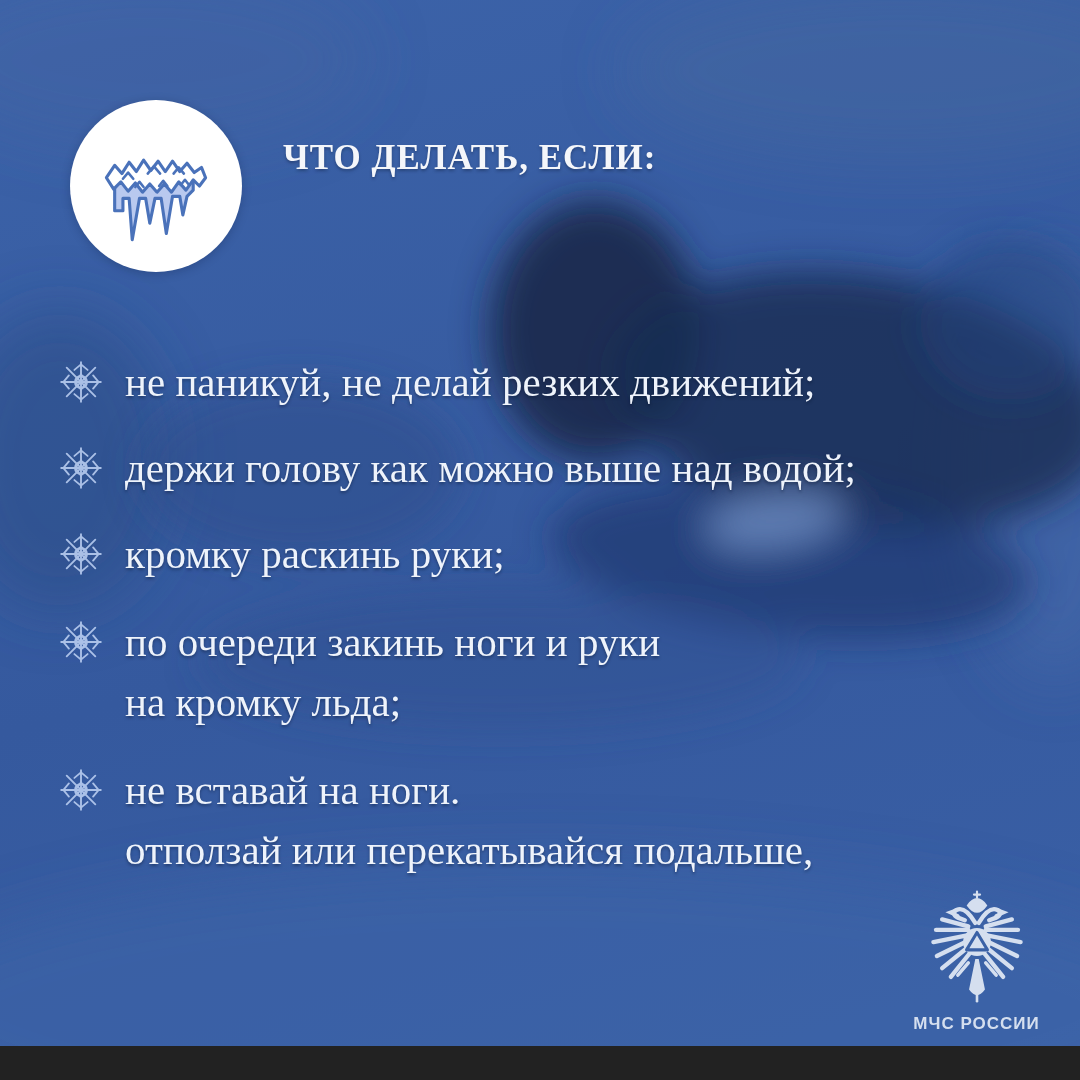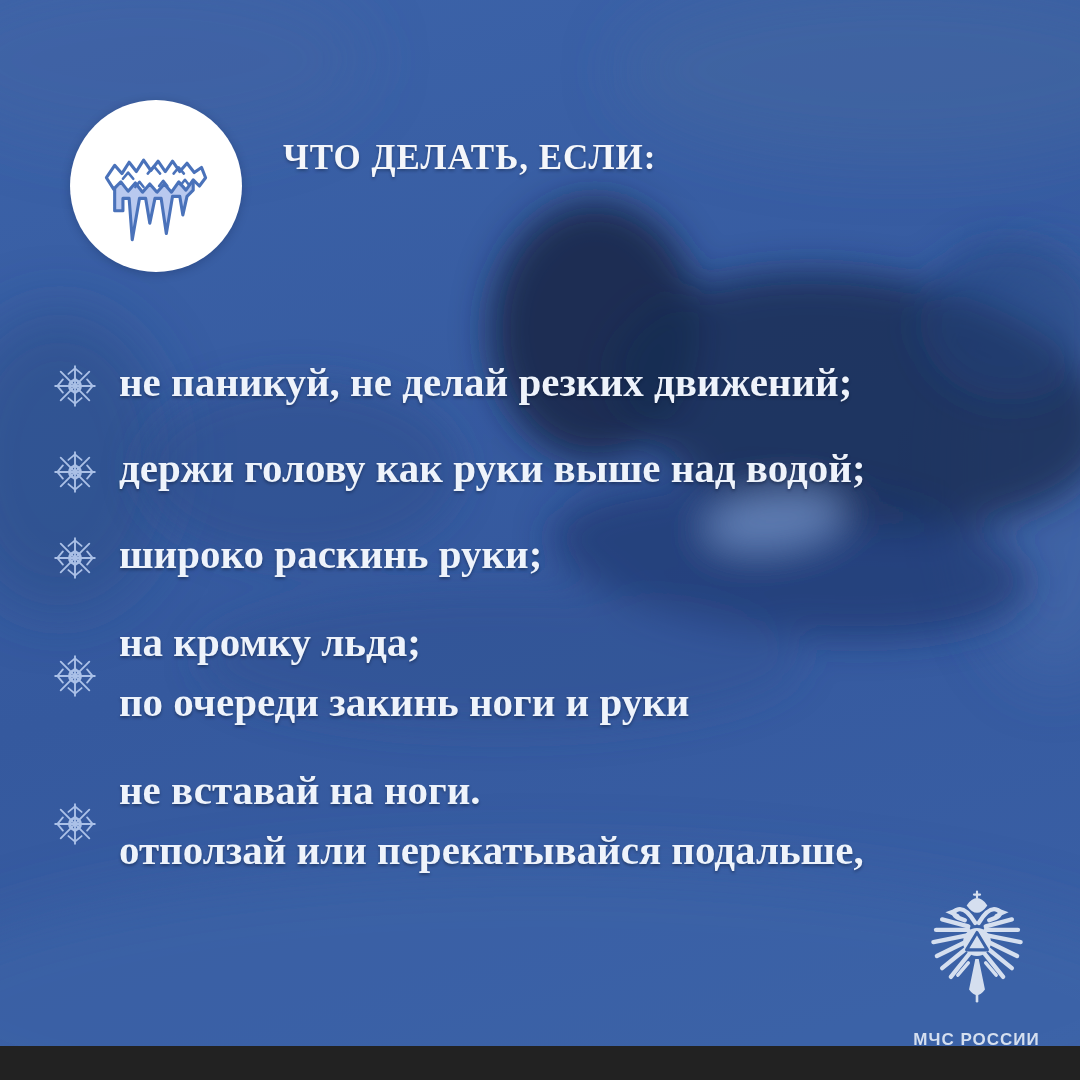--- a/index.html
+++ b/index.html
@@ -28,42 +28,42 @@
   }
   .title-main{
     font-weight:bold;font-size:49px;line-height:52px;
     color:var(--accent-orange,#e8822d);
     letter-spacing:2px;margin-top:2px;
     text-shadow:0 2px 3px rgba(10,20,45,.3);
     white-space:nowrap;
   }
   .tips{position:absolute;left:46px;top:0;width:1010px;}
   .tip{
-    position:absolute;left:7px;
-    display:flex;align-items:center;font-weight:bold;
+    position:absolute;left:13px;
+    display:flex;align-items:flex-start;
   }
   .tip .bullet{
     flex:0 0 auto;width:44px;height:44px;margin-top:8px;opacity:.9;
   }
   .tip .text{
     margin-left:22px;
     font-size:41px;line-height:60px;
     color:var(--body-text,#eef3fb);
     text-shadow:0 2px 3px rgba(8,18,40,.4);
   }
   .tip .text span{display:block;white-space:nowrap;}
   .tip1{top:352px;} .tip2{top:438px;} .tip3{top:524px;}
   .tip4{top:612px;} .tip5{top:760px;}
   .footer{
     position:absolute;left:899px;top:888px;width:155px;
     display:flex;flex-direction:column;align-items:center;
   }
   .emblem{width:106px;height:122px;}
   .agency{
-    margin-top:20px;
+    margin-top:4px;
     font-family:"Liberation Sans", sans-serif;
     font-weight:bold;font-size:17px;letter-spacing:1px;
     color:var(--emblem,#d5dfef);
     white-space:nowrap;
   }
 </style>
 </head>
 <body>
 
 <div class="poster">
@@ -142,40 +142,40 @@
       <div class="text">
         <span>не паникуй, не делай резких движений;</span>
       </div>
     </div>
 
     <div class="tip tip2">
       <svg class="bullet" viewBox="0 0 40 40">
           <use href="#snowflake"></use>
         </svg>
       <div class="text">
-        <span>держи голову как руки выше над водой;</span>
+        <span>держи голову как можно выше над водой;</span>
       </div>
     </div>
 
     <div class="tip tip3">
       <svg class="bullet" viewBox="0 0 40 40">
           <use href="#snowflake"></use>
         </svg>
       <div class="text">
-        <span>широко раскинь руки;</span>
+        <span>кромку раскинь руки;</span>
       </div>
     </div>
 
     <div class="tip tip4">
       <svg class="bullet" viewBox="0 0 40 40">
           <use href="#snowflake"></use>
         </svg>
       <div class="text">
+        <span>по очереди закинь ноги и руки</span>
         <span>на кромку льда;</span>
-        <span>по очереди закинь ноги и руки</span>
       </div>
     </div>
 
     <div class="tip tip5">
       <svg class="bullet" viewBox="0 0 40 40">
           <use href="#snowflake"></use>
         </svg>
       <div class="text">
         <span>не вставай на ноги.</span>
         <span>отползай или перекатывайся подальше,</span>

